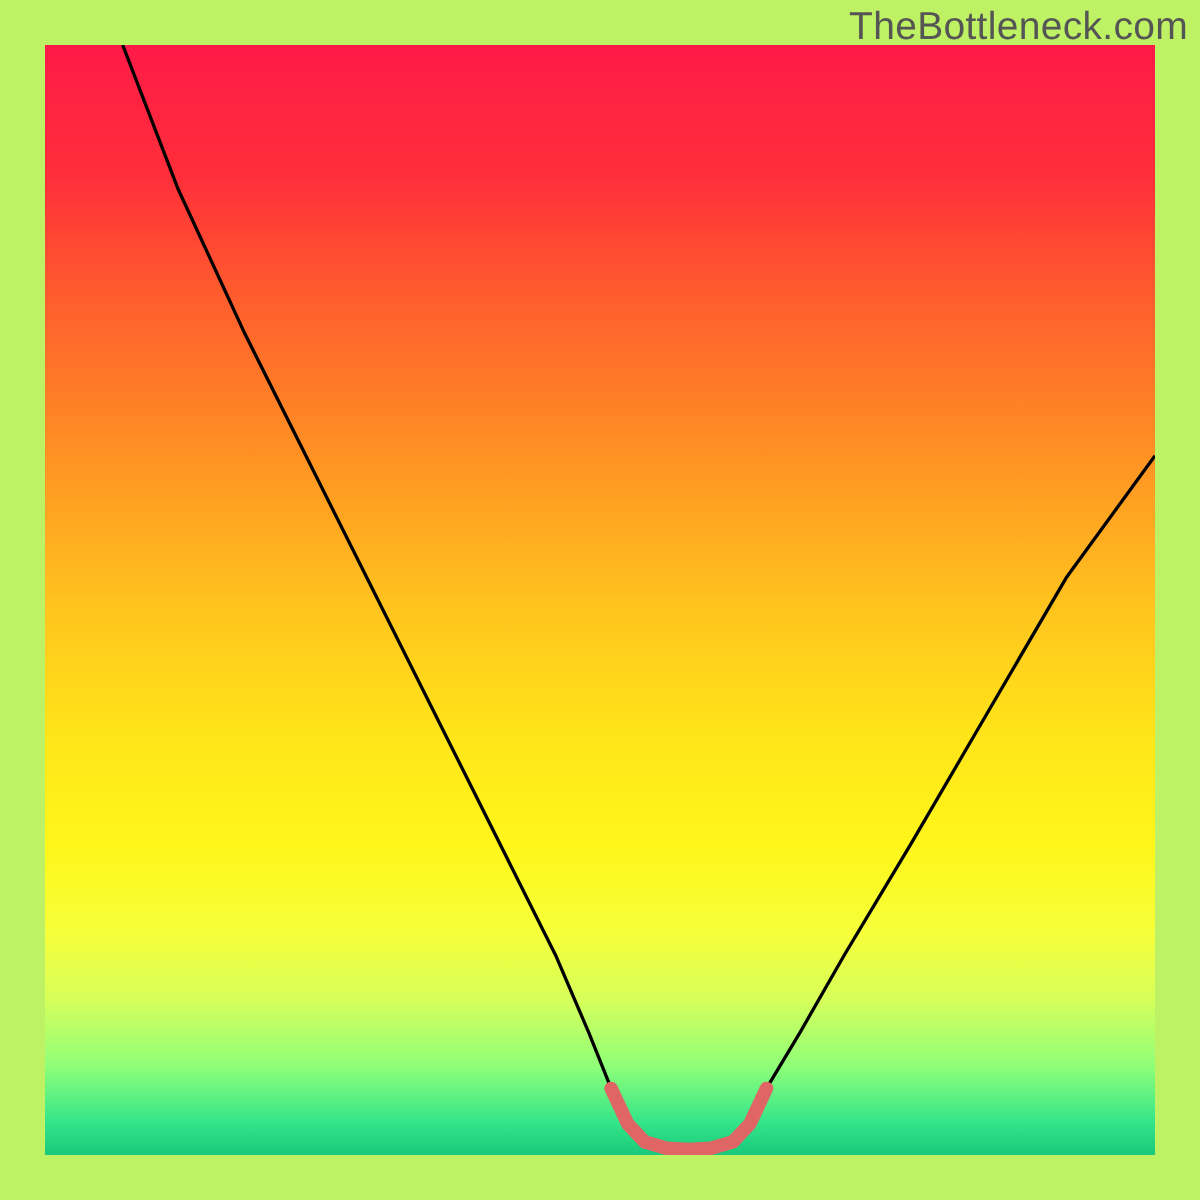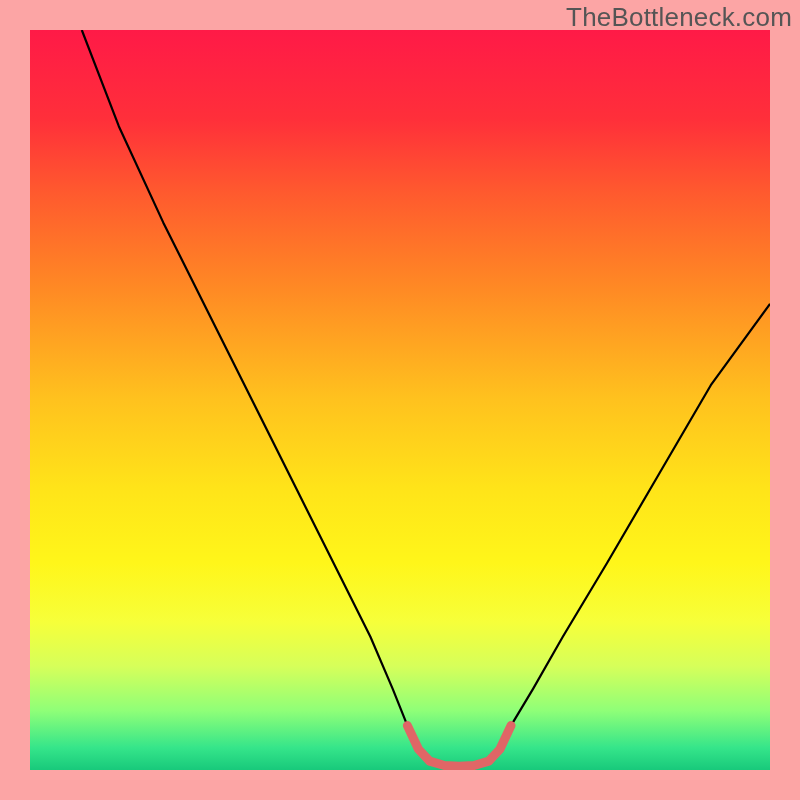--- a/index.html
+++ b/index.html
@@ -8,21 +8,21 @@
     width: 800px;
     height: 800px;
     background: #000;
     overflow: hidden;
     font-family: Arial, Helvetica, sans-serif;
   }
   .frame {
     position: absolute;
     left: 0; top: 0;
     width: 800px; height: 800px;
-    background: #fca5a5;
+    background: #bef264;
   }
   .watermark {
     position: absolute;
     top: 2px;
     right: 8px;
     color: #555;
     font-size: 26px;
     font-weight: 500;
     letter-spacing: 0.2px;
     z-index: 20;

